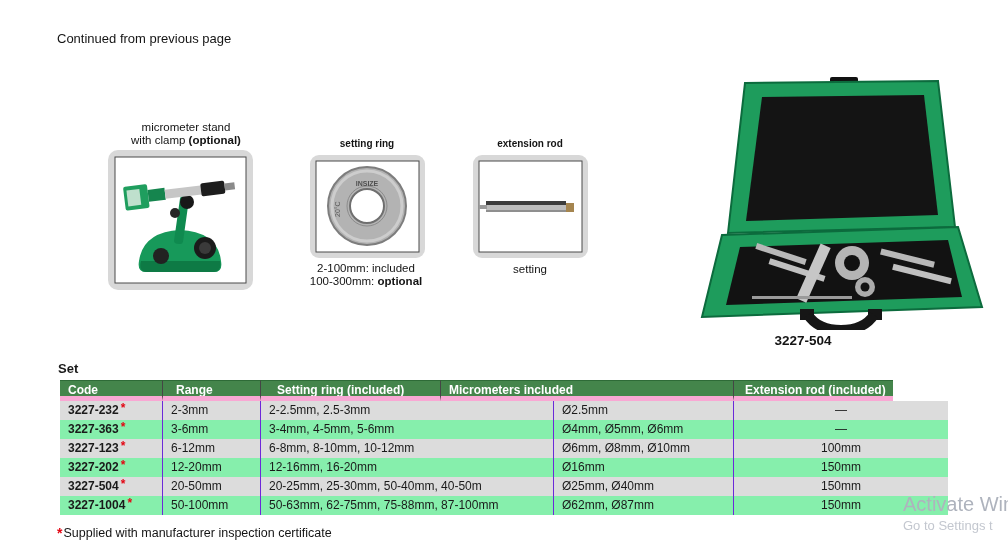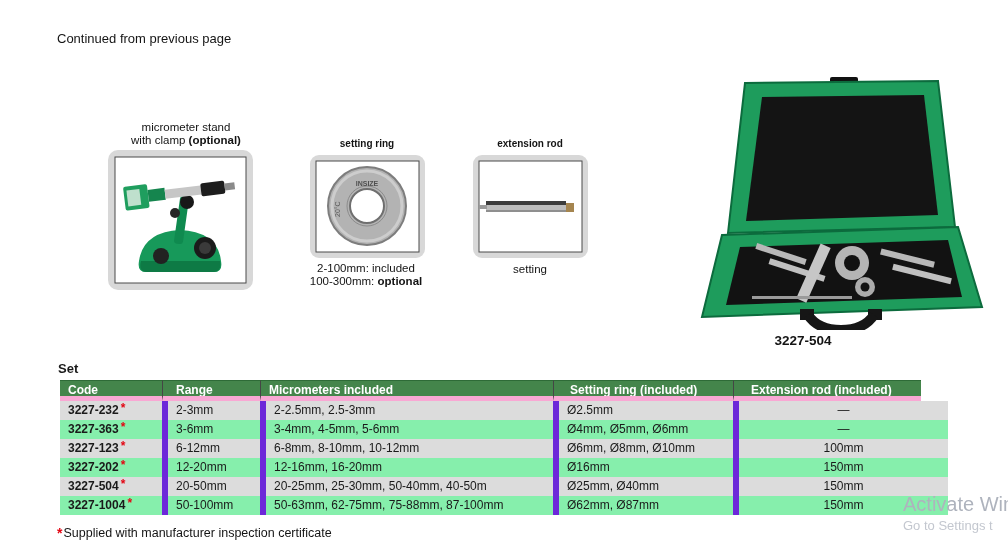--- a/index.html
+++ b/index.html
@@ -29,25 +29,25 @@
     line-height:19px; padding-left:8px; height:21px;
     border-top:1px solid #2e6b37; border-bottom:5px solid #f9a8d4;
     white-space:nowrap; overflow:hidden;
   }
   .hc + .hc { border-left:1px solid #454545; }
   .h-filler { width:23px; background:#ffffff; }
   .c1 { width:102px; }
   .c2 { width:98px; padding-left:13px; }
   .c3 { width:293px; }
   .c4 { width:180px; padding-left:16px; }
-  .c5h { width:188px; padding-left:17px; }
+  .c5h { width:160px; padding-left:11px; }
   .t-row { display:flex; height:19px; line-height:19px; font-size:12px; background:#86efac; }
   .t-row:nth-child(odd) { background:#dcdcdc; }
   .bc { padding-left:8px; white-space:nowrap; overflow:hidden; }
-  .bc + .bc { border-left:6px solid #6d28d9; }
+  .bc + .bc { border-left:1px solid #6d28d9; }
   .c5 { width:215px; text-align:center; padding-left:0; }
   .code-cell { font-weight:bold; }
   .ast { color:#e30613; font-weight:bold; position:relative; top:-2px; margin-left:2px; font-size:12px; }
 
   
   .footnote { left:57px; top:524px; font-size:12.5px; color:#141414; }
   .footnote .ast { font-size:14px; top:1px; margin:0 1px 0 0; }
 
   
   .watermark { left:903px; top:493px; white-space:nowrap; z-index:5; }
@@ -134,22 +134,22 @@
     <rect x="168" y="234" width="14" height="11" fill="#161616"></rect>
     <path d="M108,240 q10,15 33,15 q23,0 33,-15" fill="none" stroke="#161616" stroke-width="10"></path>
   </svg>
   <div class="abs fig-title" style="left:700px; top:333px; width:206px; font-size:13.5px;">3227-504</div>
 
   <div class="abs set-label">Set</div>
   <div class="abs cat-table">
     <div class="t-head">
       <div class="hc c1">Code</div>
       <div class="hc c2">Range</div>
+      <div class="hc c4">Setting ring (included)</div>
       <div class="hc c3">Micrometers included</div>
-      <div class="hc c4">Setting ring (included)</div>
       <div class="hc c5h">Extension rod (included)</div>
       <div class="h-filler"></div>
     </div>
     <div class="t-body">
       <div class="t-row">
         <div class="bc c1 code-cell"><span>3227-232</span><span class="ast">*</span></div>
         <div class="bc c2">2-3mm</div>
         <div class="bc c3">2-2.5mm, 2.5-3mm</div>
         <div class="bc c4">Ø2.5mm</div>
         <div class="bc c5">—</div>

